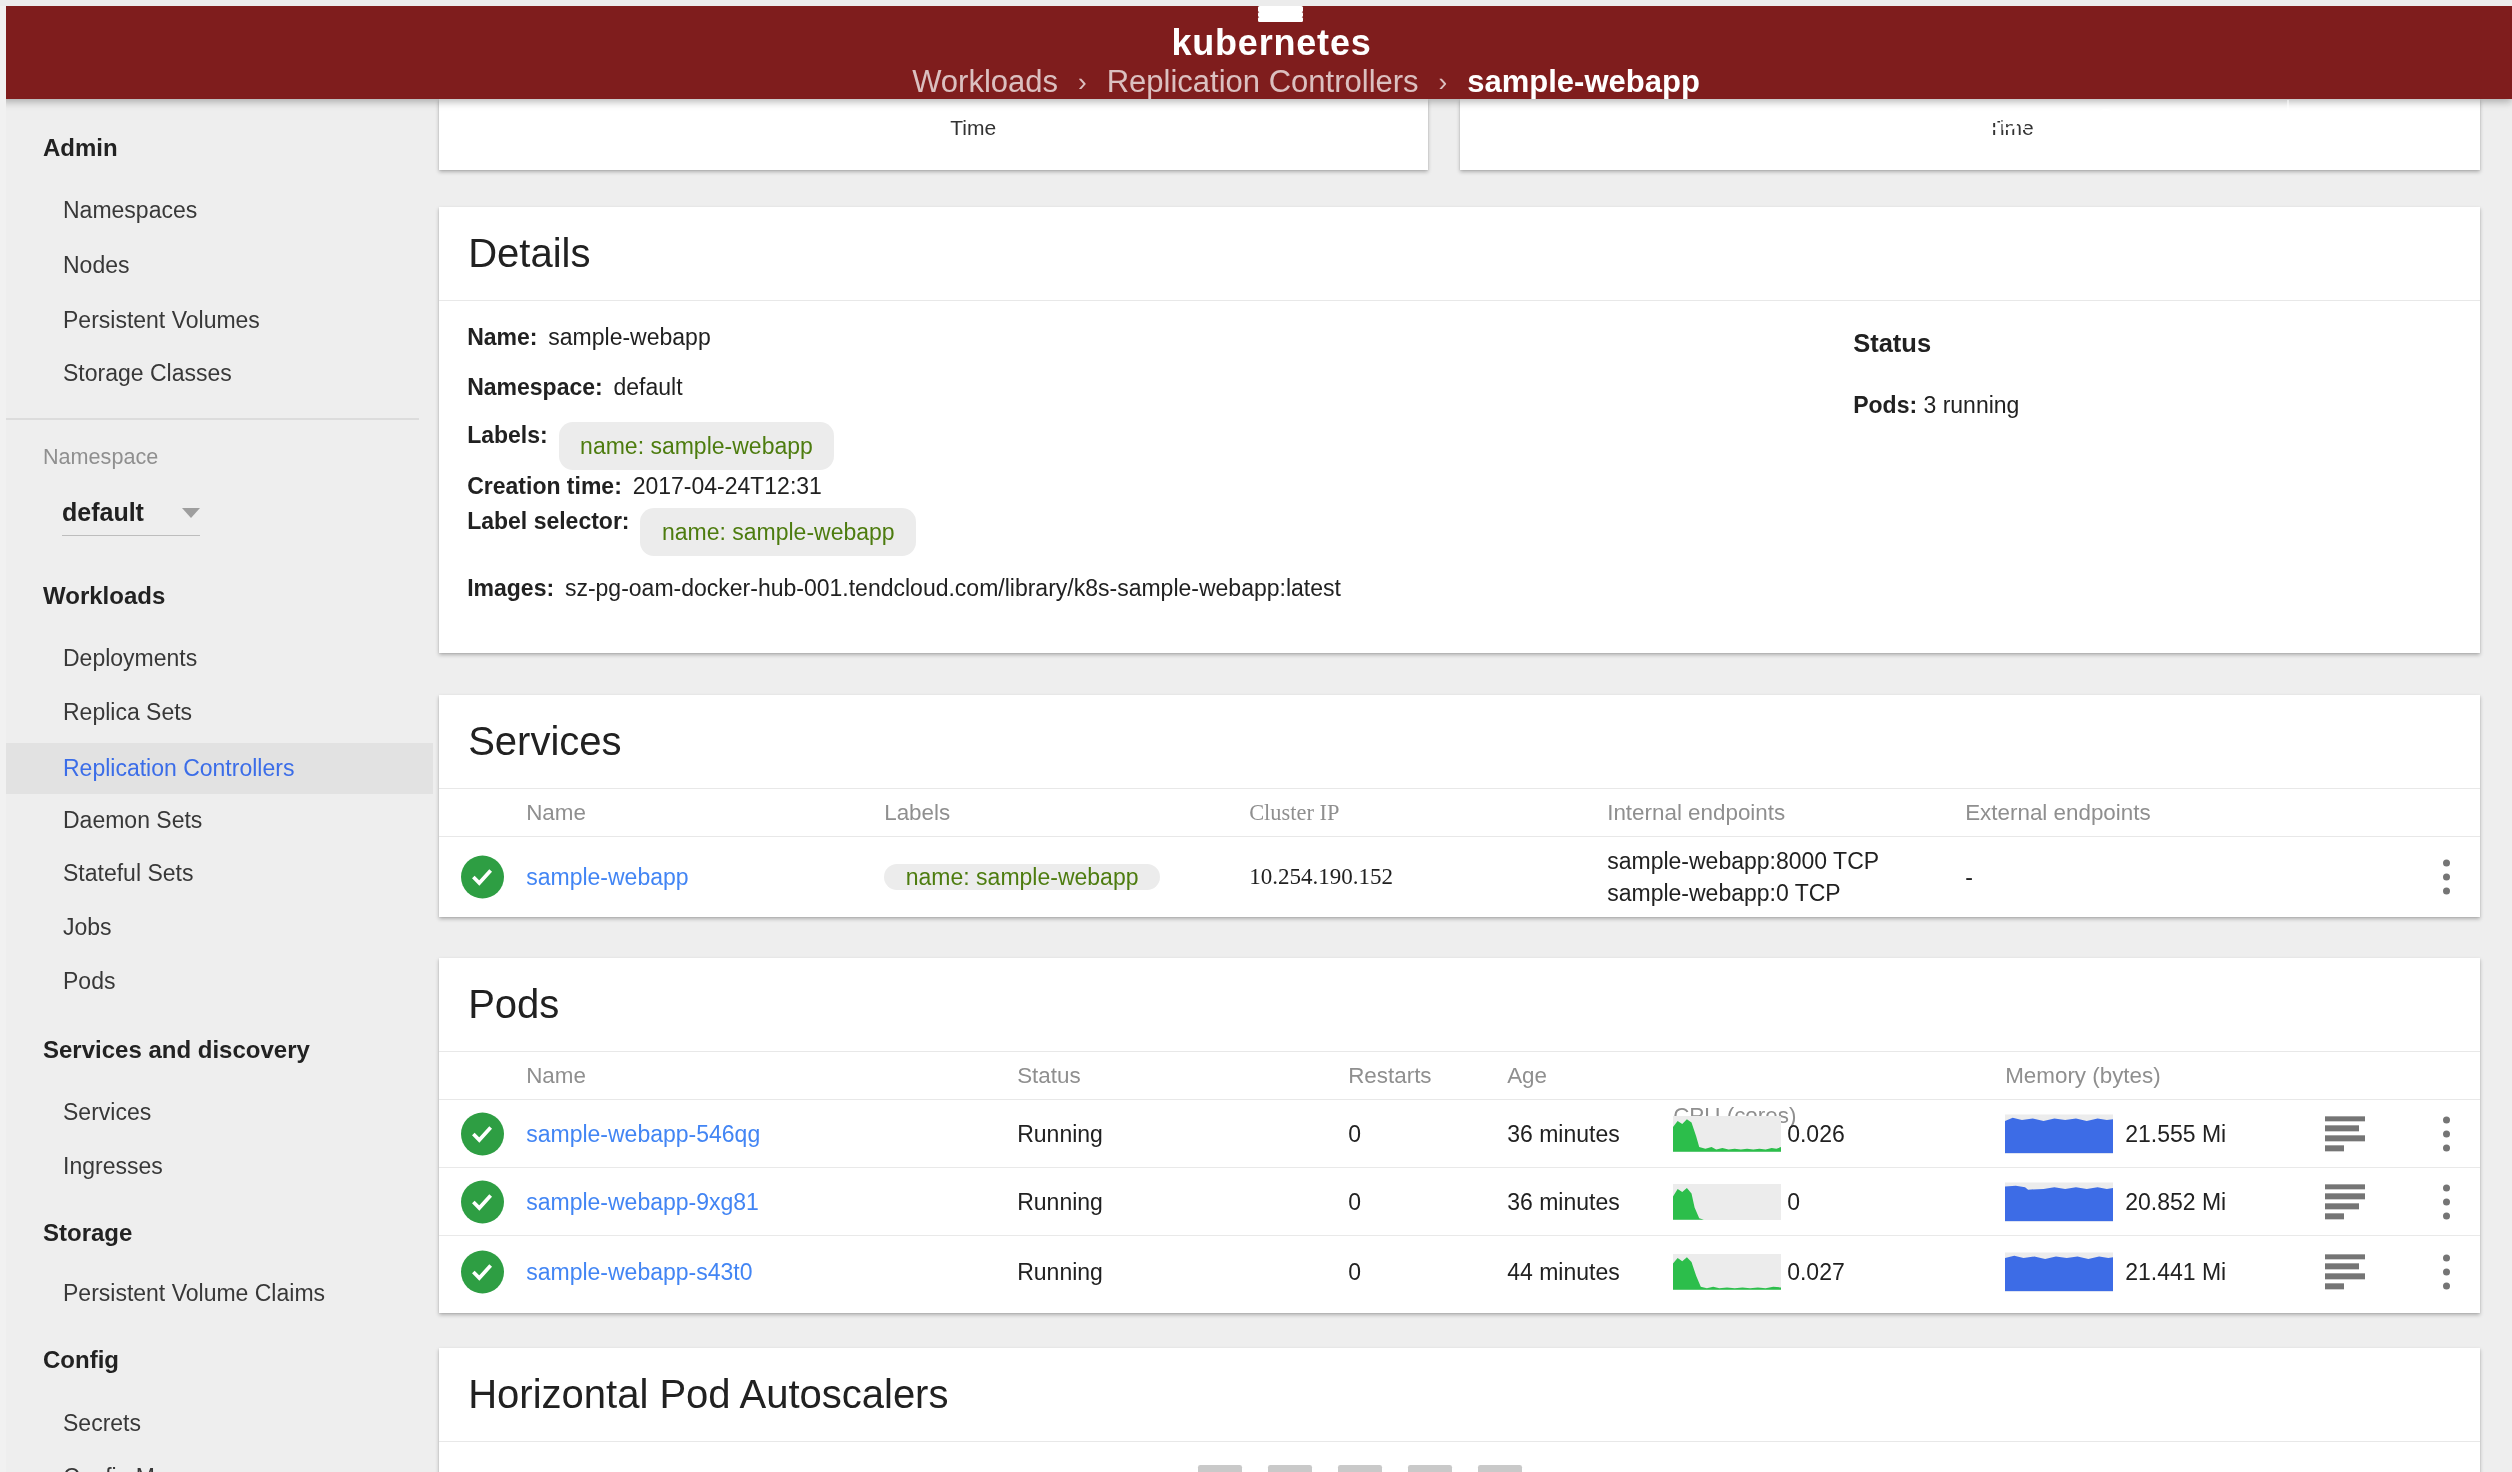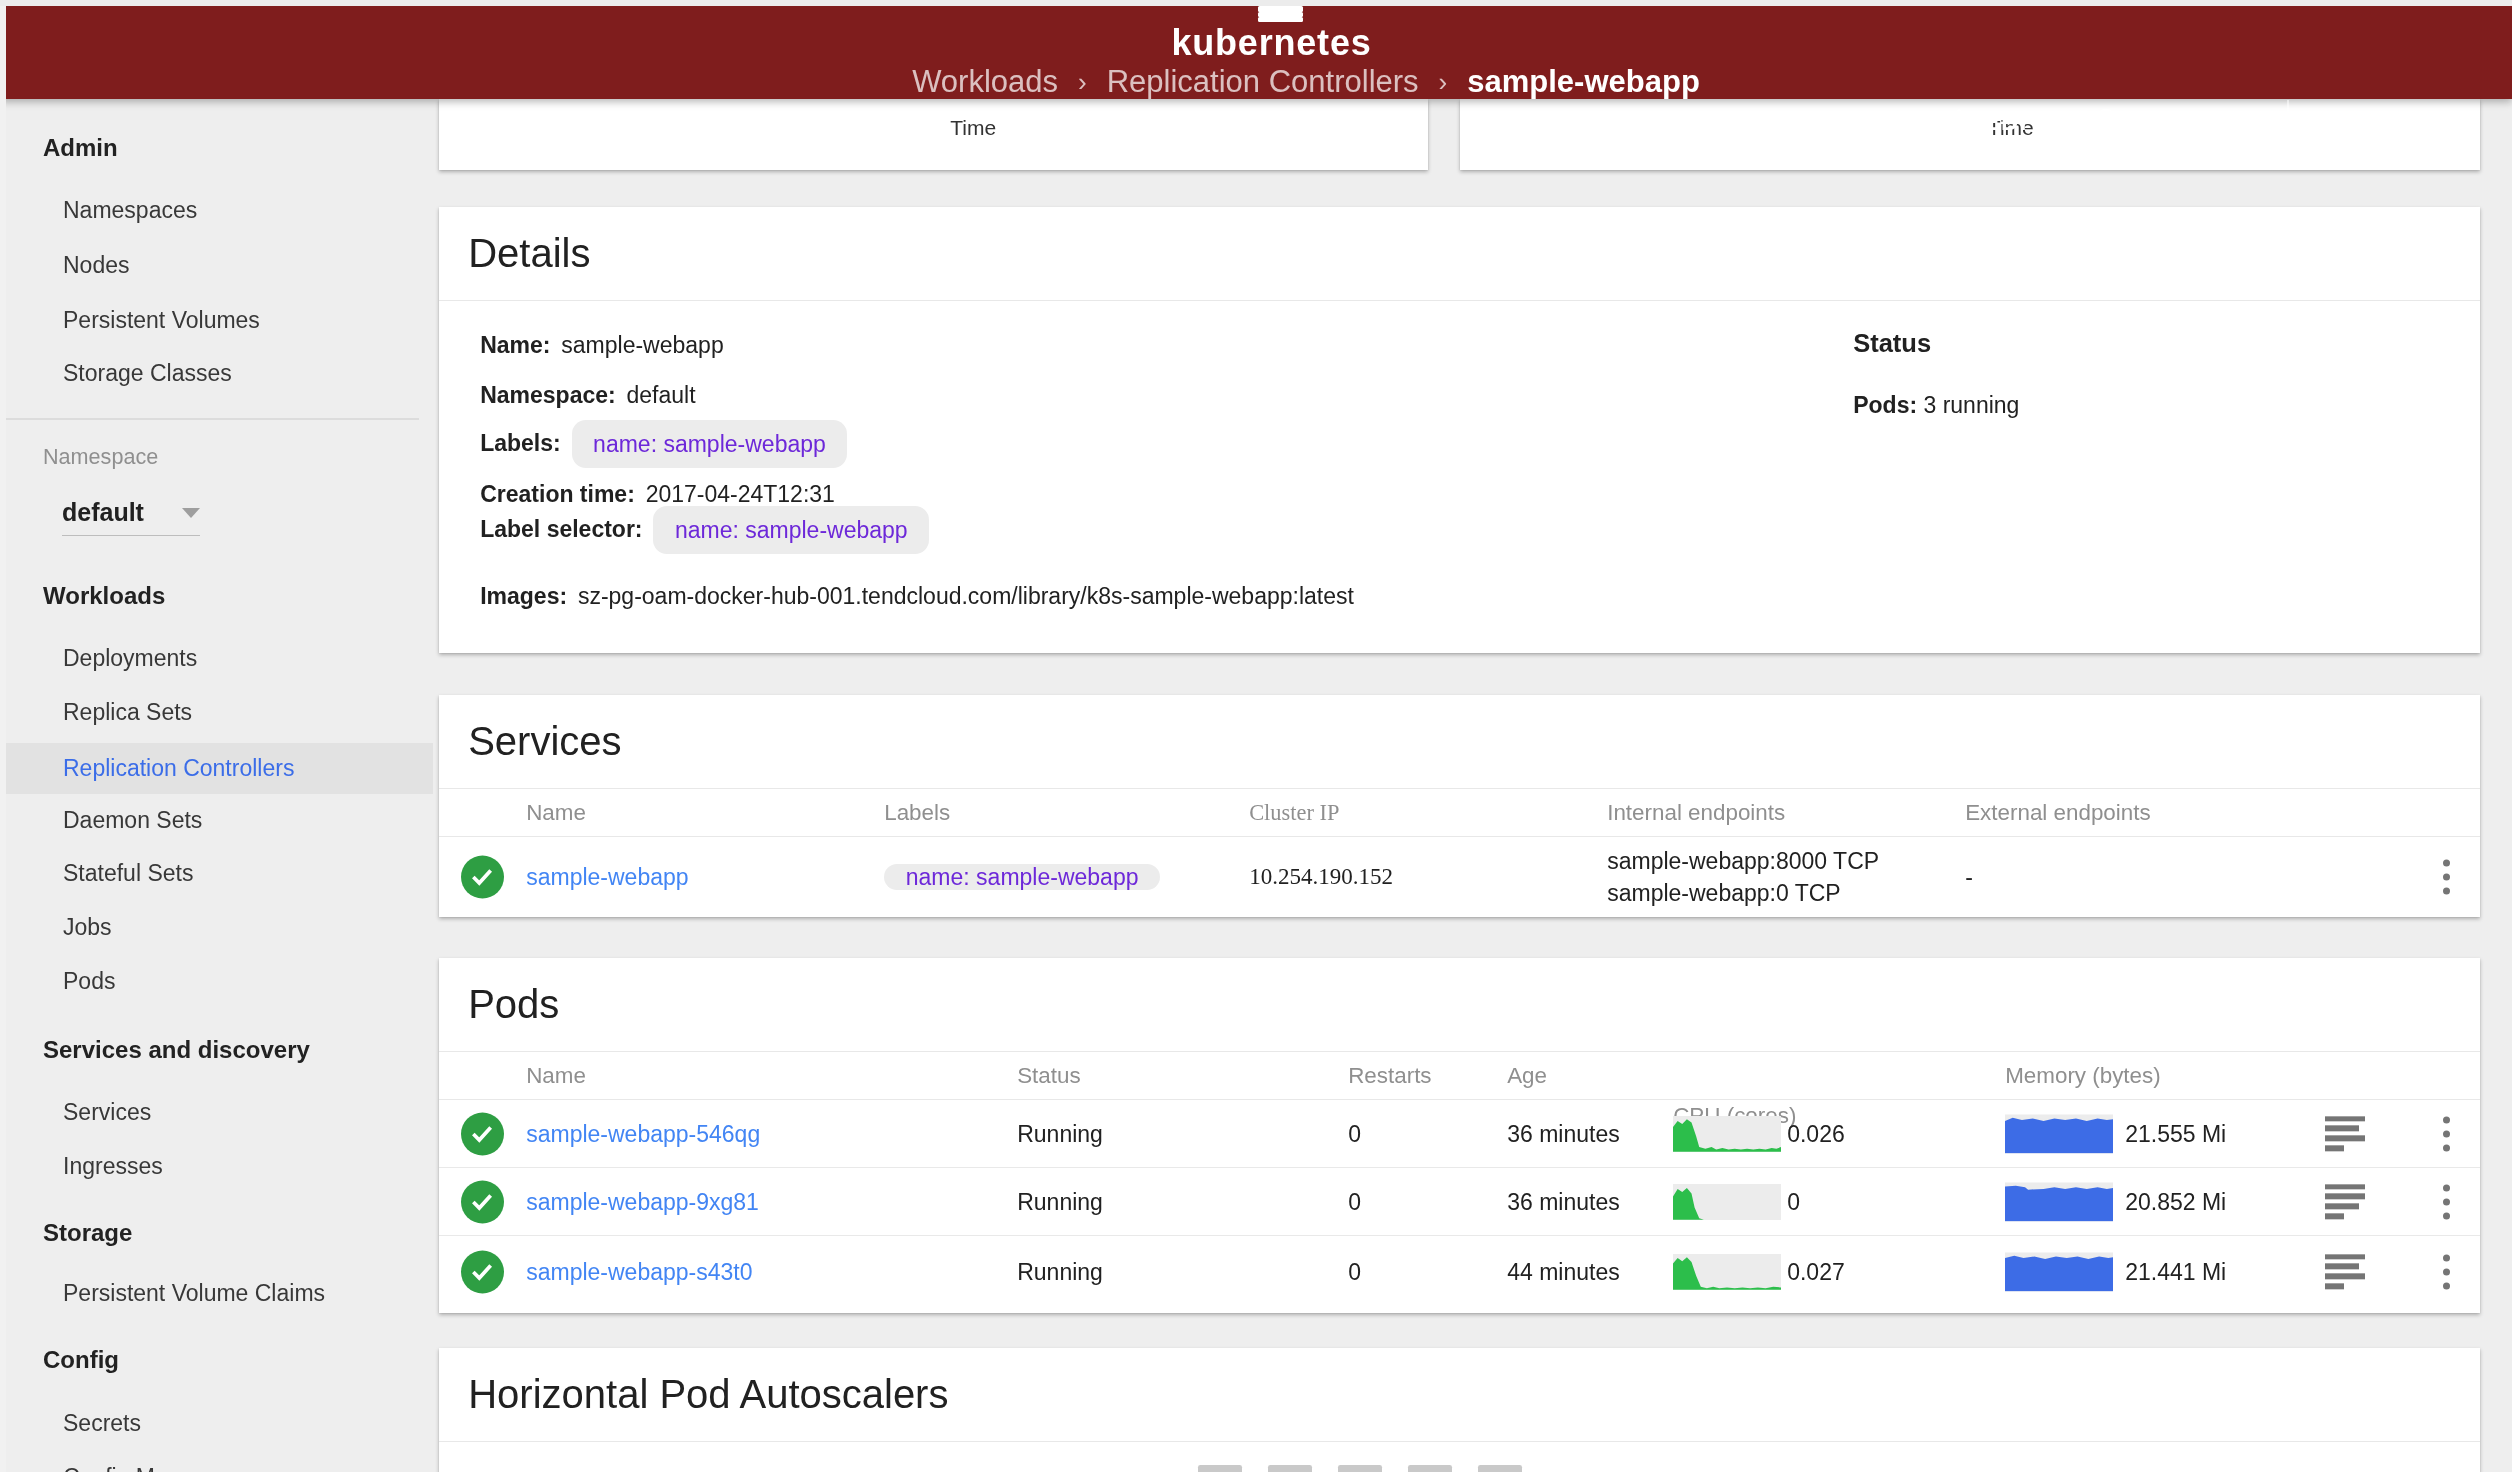--- a/index.html
+++ b/index.html
@@ -60,23 +60,23 @@
   .card-title-block { height:94px; display:flex; align-items:center; border-bottom:1.5px solid #e8e8e8; }
   .card-title { font-size:40px; color:#212121; margin-left:29px; }
 
   
   .chart-card-left  { top:0; left:6.2px;    width:989px; height:71px; }
   .chart-card-right { top:0; left:1027px; width:1020px; height:71px; }
   .time-label { position:absolute; top:17px; left:54%; transform:translateX(-50%); font-size:21px; color:#333; }
 
   
   .details-card { top:108px; left:6.2px; width:2041px; height:446px; }
-  .dfield { position:absolute; left:28px; height:43px; display:flex; align-items:center; gap:10.8px; white-space:nowrap;margin-left:13px; }
+  .dfield { position:absolute; left:28px; height:43px; display:flex; gap:10.8px; white-space:nowrap; }
   .dlabel { font-weight:bold; }
-  .chip { background:#ececec; border-radius:14px; height:48px; line-height:48px; padding:0 21.6px; font-size:23px; color:#6d28d9; }
+  .chip { background:#ececec; border-radius:14px; height:48px; line-height:48px; padding:0 21.6px; font-size:23px; color:#4d7c0f; }
   .status-block { position:absolute; left:1414px; top:0; }
   .status-title { position:absolute; top:122px; font-size:25.5px; font-weight:bold; white-space:nowrap; }
   .status-pods { position:absolute; top:185px; white-space:nowrap; }
 
   
   .thead-row { position:relative; height:48px; border-bottom:1.5px solid #e8e8e8; }
   .th { position:absolute; top:50%; transform:translateY(-50%); font-size:22.4px; color:#8f8f8f; white-space:nowrap; }
   .trow { position:relative; border-bottom:1.5px solid #e9e9e9; }
   .trow:last-child { border-bottom:none; }
   .td { position:absolute; top:50%; transform:translateY(-50%); white-space:nowrap; }

